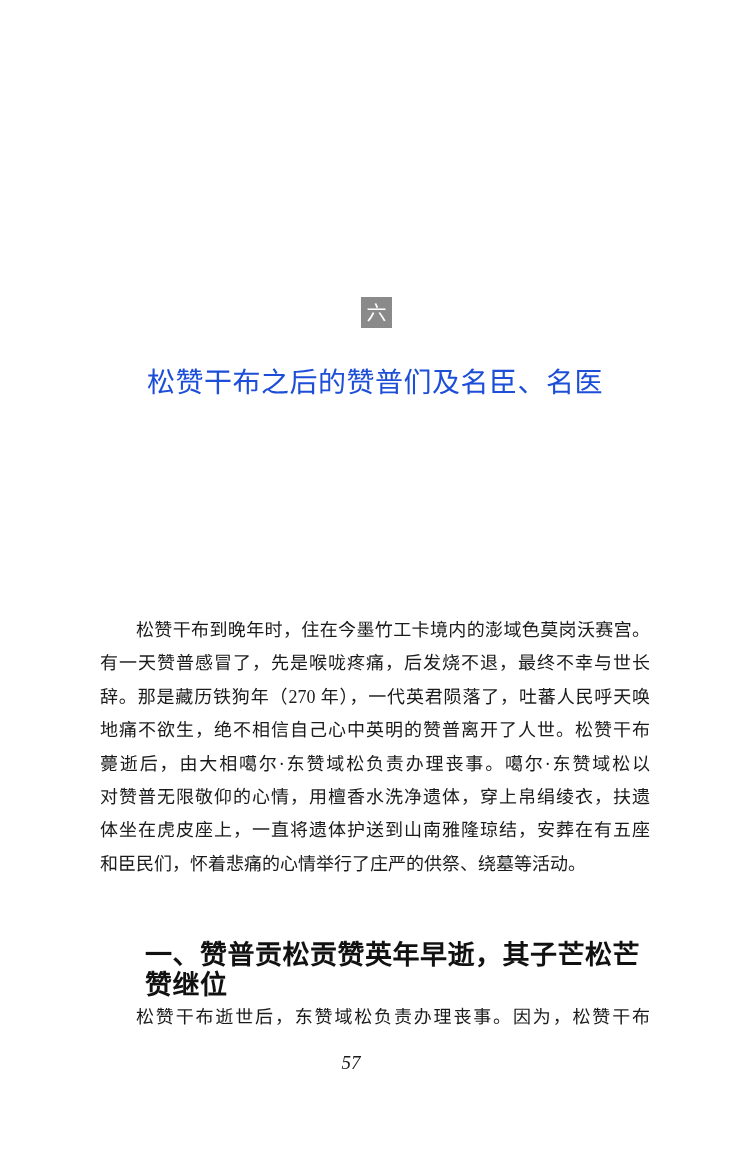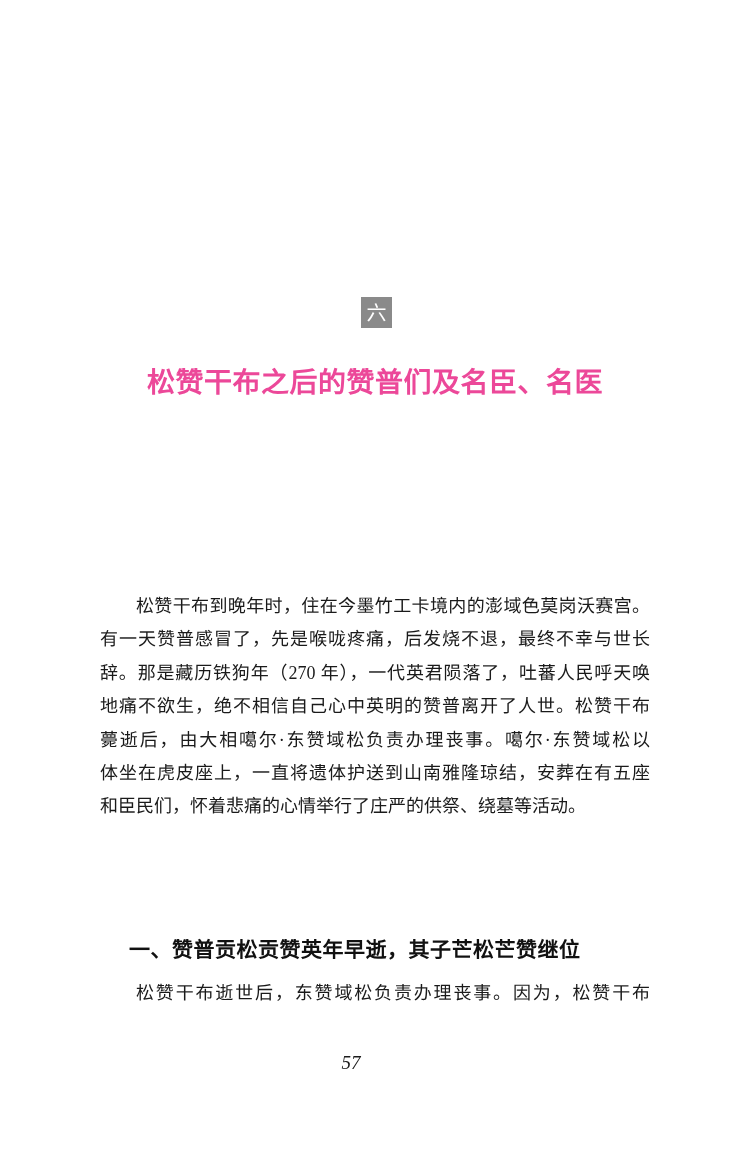--- a/index.html
+++ b/index.html
@@ -33,54 +33,55 @@
     line-height: 1;
     font-family: "Liberation Serif", "DejaVu Serif", serif;
   }
   .chapter-title {
     position: absolute;
     top: 341px;
     left: 0;
     width: 750px;
     text-align: center;
     font-size: 28px;
-    font-weight: bold;
+    font-weight: normal;
     letter-spacing: 0.5px;
-    color: #ec4899;
+    color: #1d4ed8;
   }
   .body-block {
     position: absolute;
     left: 100px;
     width: 550px;
     font-size: 18px;
     line-height: 33.4px;
   }
   .para .tline {
     text-align: justify;
     text-align-last: justify;
     white-space: nowrap;
     overflow: hidden;
   }
   .para .tline.tline-end {
     text-align-last: left;
   }
   .para .tline:first-child {
     text-indent: 2em;
+    margin-top: 24px;
   }
   #paragraph-1 { top: 590px; }
   .section-heading {
     position: absolute;
     top: 918px;
-    left: 92px;
+    left: 108px;
     width: 550px;
     padding-left: 37px;
     box-sizing: border-box;
     font-family: "Liberation Sans", "DejaVu Sans", sans-serif;
     font-weight: bold;
-    font-size: 21px;
+    font-size: 27px;
     line-height: 30px;
     color: #111111;
     letter-spacing: 0.5px;
   }
   #paragraph-2 { top: 977px; }
   .page-number {
     position: absolute;
     top: 1052px;
     left: 0;
     width: 702px;
@@ -100,20 +101,21 @@
   </div>
 
   <h1 class="chapter-title">松赞干布之后的赞普们及名臣、名医</h1>
 
   <div id="paragraph-1" class="body-block para">
       <div class="tline">松赞干布到晚年时，住在今墨竹工卡境内的澎域色莫岗沃赛宫。</div>
       <div class="tline">有一天赞普感冒了，先是喉咙疼痛，后发烧不退，最终不幸与世长</div>
       <div class="tline">辞。那是藏历铁狗年（270 年），一代英君陨落了，吐蕃人民呼天唤</div>
       <div class="tline">地痛不欲生，绝不相信自己心中英明的赞普离开了人世。松赞干布</div>
       <div class="tline">薨逝后，由大相噶尔·东赞域松负责办理丧事。噶尔·东赞域松以</div>
+      <div class="tline">对赞普无限敬仰的心情，用檀香水洗净遗体，穿上帛绢绫衣，扶遗</div>
       <div class="tline">体坐在虎皮座上，一直将遗体护送到山南雅隆琼结，安葬在有五座</div>
       <div class="tline tline-end">和臣民们，怀着悲痛的心情举行了庄严的供祭、绕墓等活动。</div>
     </div>
 
   <h2 class="section-heading">一、赞普贡松贡赞英年早逝，其子芒松芒赞继位</h2>
 
   <div id="paragraph-2" class="body-block para">
       <div class="tline">松赞干布逝世后，东赞域松负责办理丧事。因为，松赞干布</div>
     </div>
 

